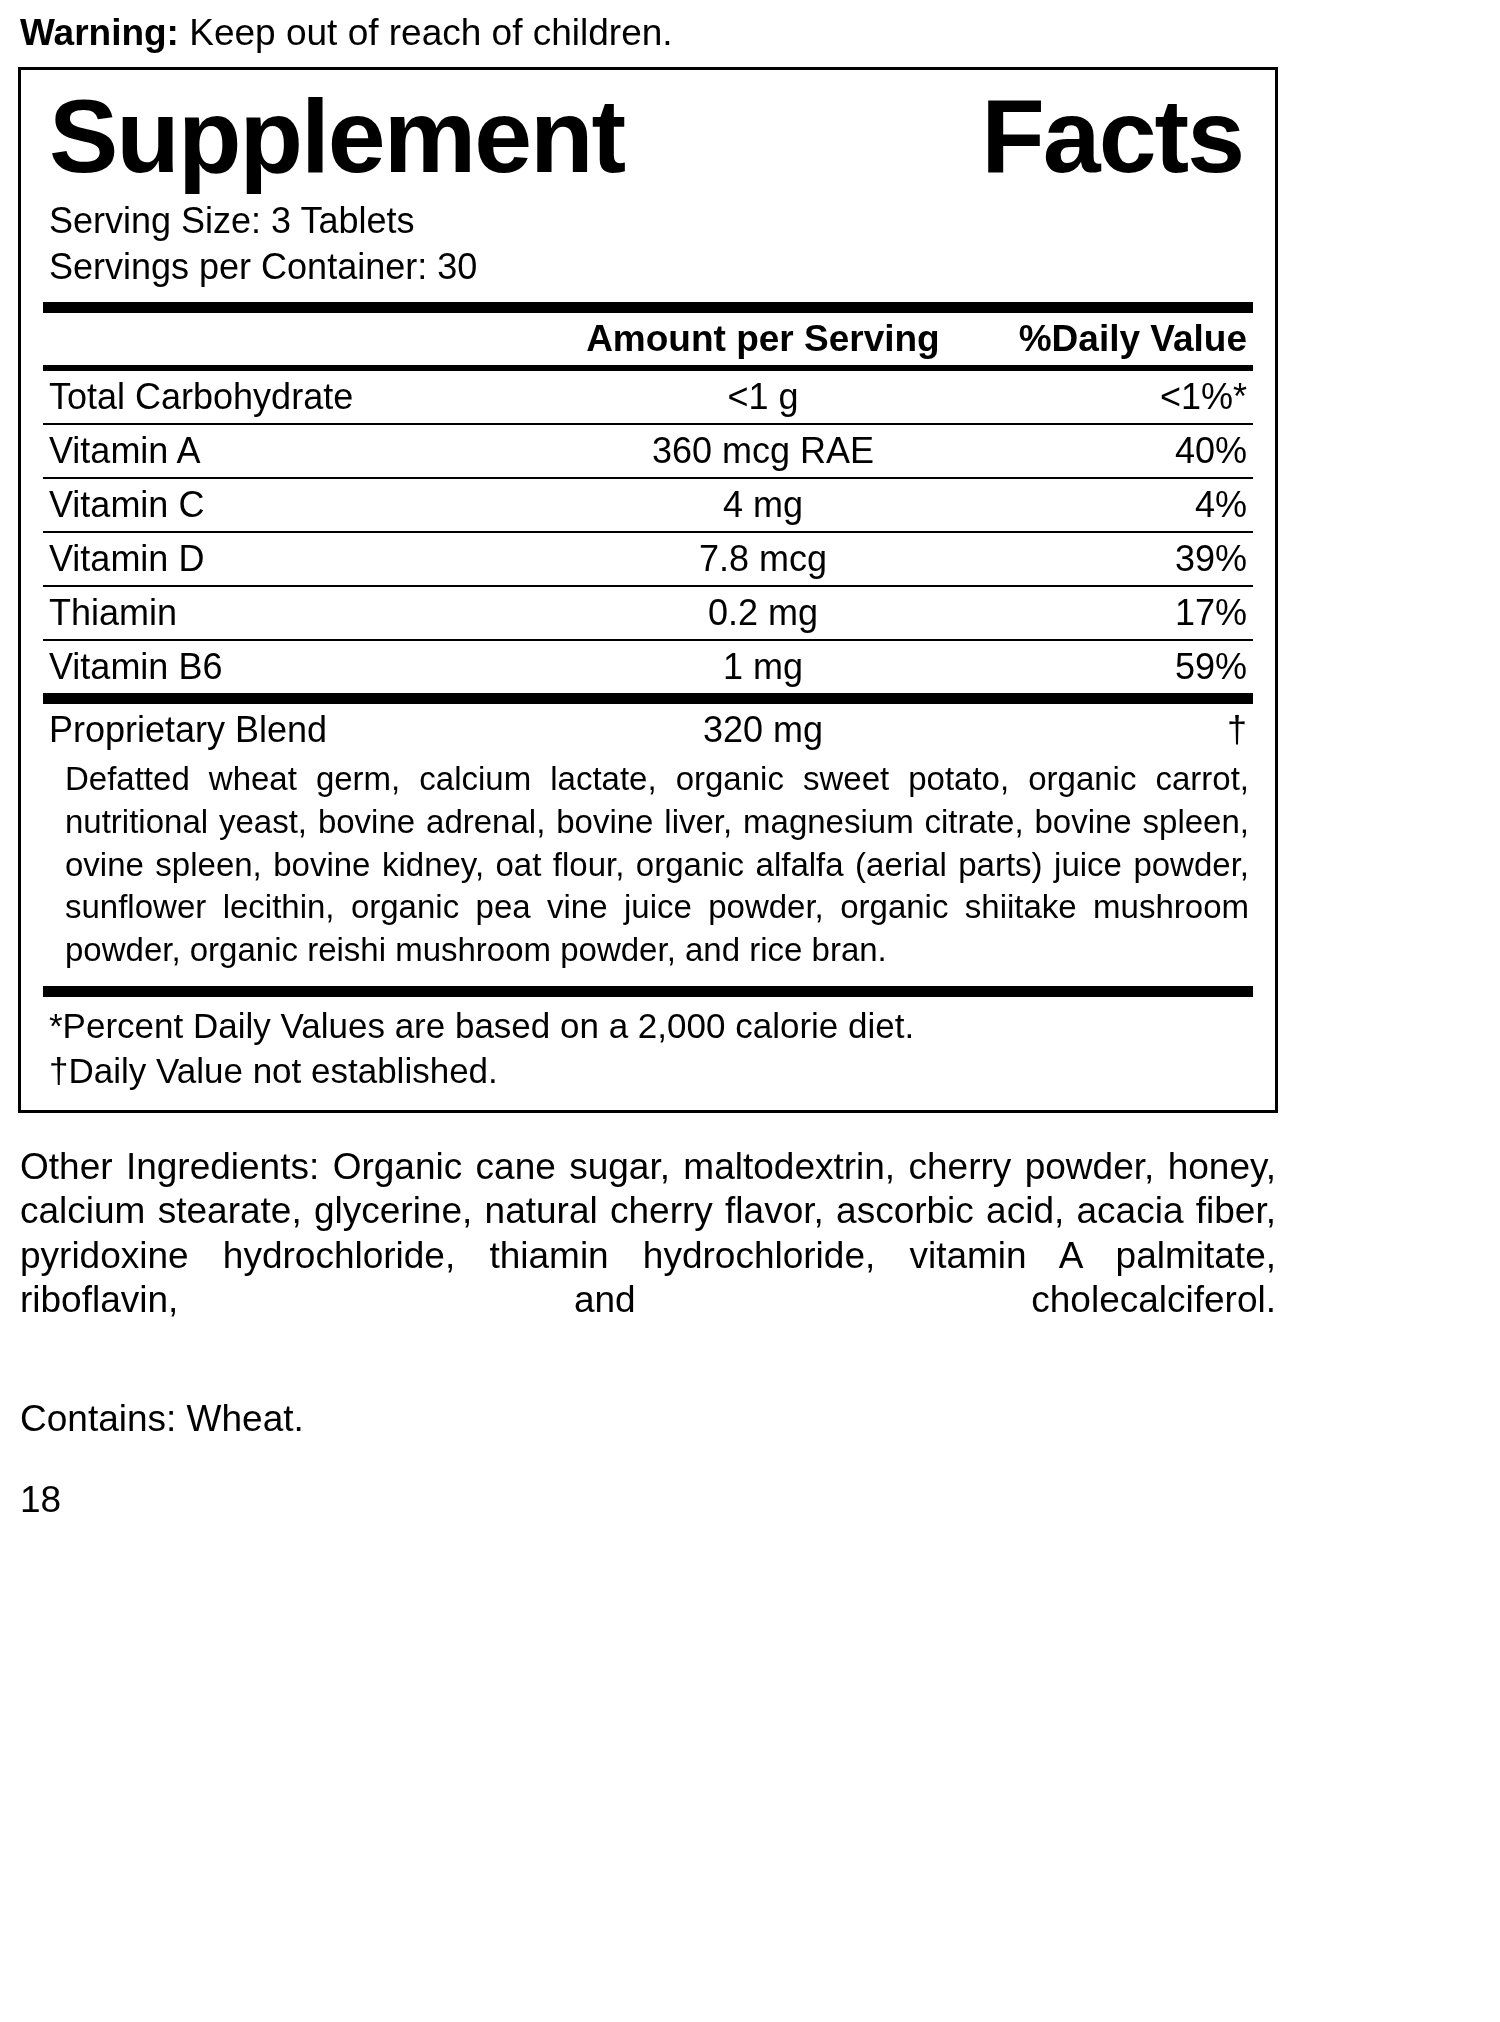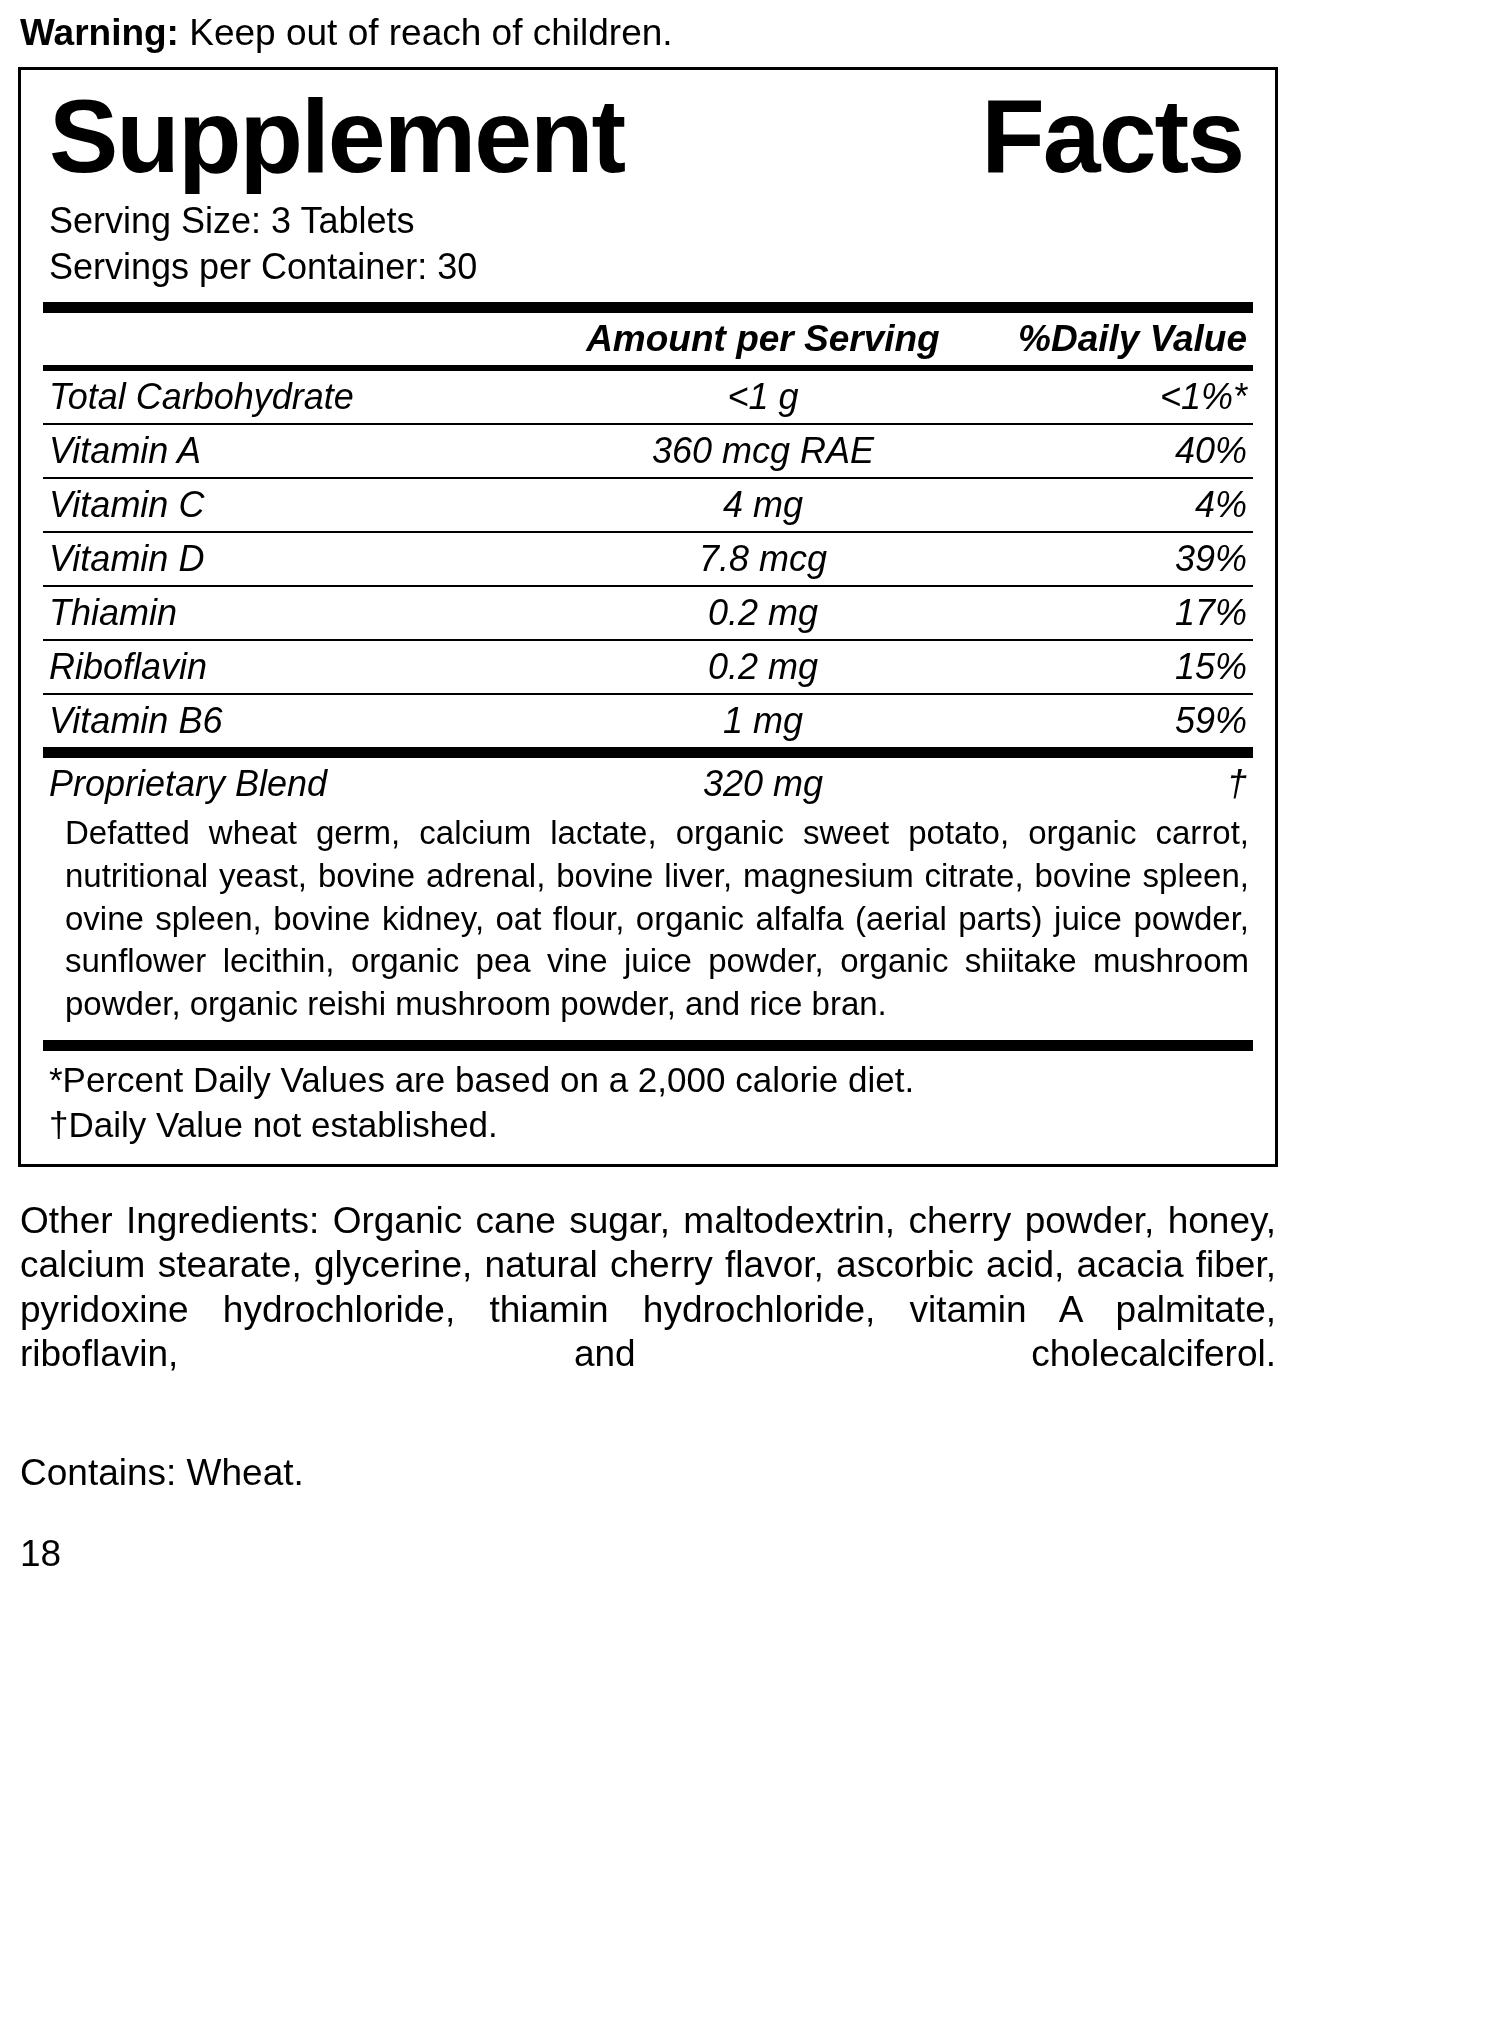--- a/index.html
+++ b/index.html
@@ -65,21 +65,20 @@
     margin: 6px 0 0 0;
   }
   .rule-med {
     border-top: 6px solid #000;
   }
 
   table.sf-table {
     width: 100%;
     border-collapse: collapse;
     font-size: 36px;
-    font-style: italic;
   }
   table.sf-table td, table.sf-table th {
     padding: 5px 0 5px 0;
     vertical-align: bottom;
   }
   .hdr-row th {
     font-weight: bold;
     font-size: 37px;
     padding-top: 6px;
     padding-bottom: 6px;
@@ -192,25 +191,20 @@
         <td class="col-name">Vitamin D</td>
         <td class="col-amt">7.8 mcg</td>
         <td class="col-dv">39%</td>
       </tr>
       <tr class="nutrient-row row-line">
         <td class="col-name">Thiamin</td>
         <td class="col-amt">0.2 mg</td>
         <td class="col-dv">17%</td>
       </tr>
       <tr class="nutrient-row row-line">
-        <td class="col-name">Riboflavin</td>
-        <td class="col-amt">0.2 mg</td>
-        <td class="col-dv">15%</td>
-      </tr>
-      <tr class="nutrient-row row-line">
         <td class="col-name">Vitamin B6</td>
         <td class="col-amt">1 mg</td>
         <td class="col-dv">59%</td>
       </tr>
       <tr class="blend-row">
         <td class="col-name">Proprietary Blend</td>
         <td class="col-amt">320 mg</td>
         <td class="col-dv">†</td>
       </tr>
     </tbody>

